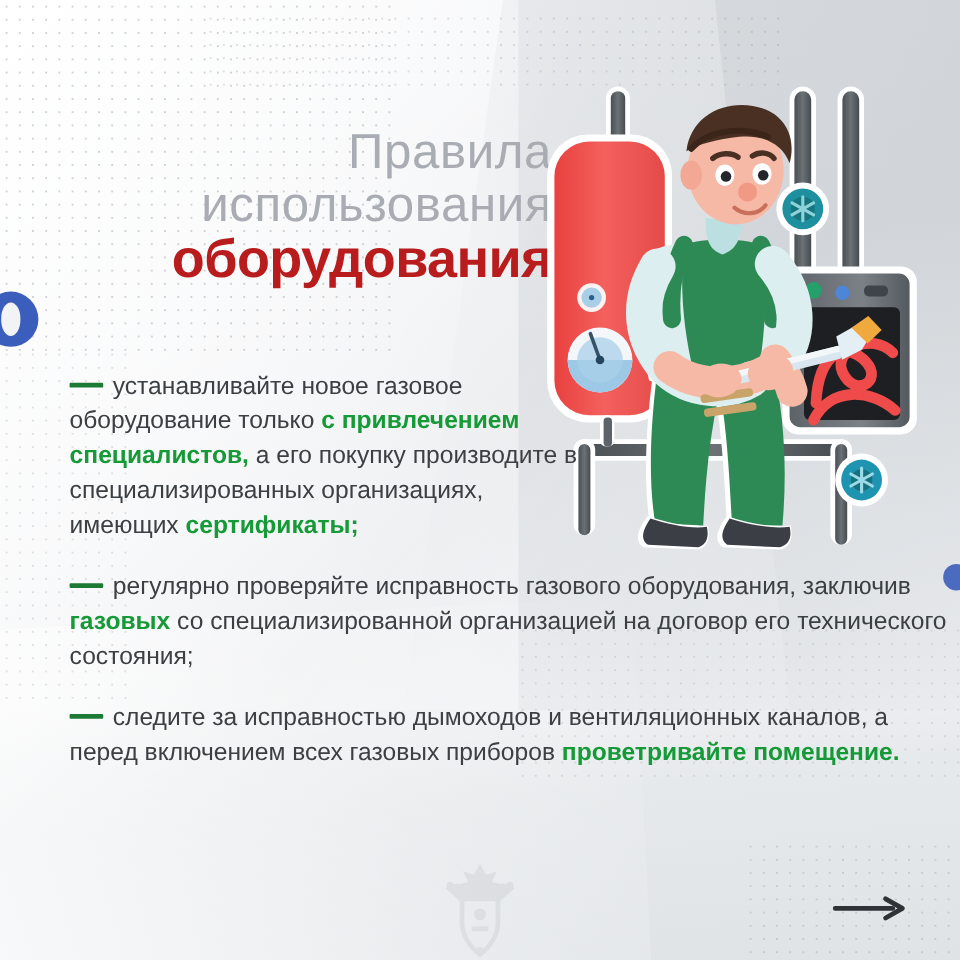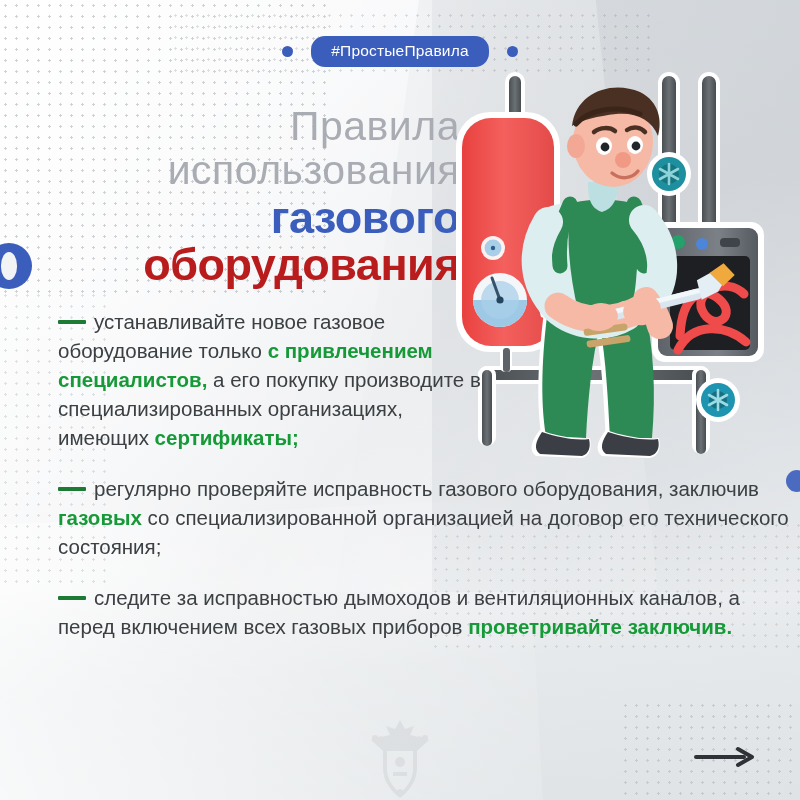--- a/index.html
+++ b/index.html
@@ -242,30 +242,24 @@
 
   <div class="dots dots-topleft"></div>
   <div class="dots dots-topbadge"></div>
   <div class="dots dots-left"></div>
   <div class="dots dots-midright"></div>
   <div class="dots dots-arrow"></div>
 
   <div class="deco-ring" style="left:-14px; top:243px; width:46px; height:46px;"></div>
   <div class="deco-dot" style="left:786px; top:470px; width:22px; height:22px; opacity:0.9;"></div>
 
-  <div class="badge-row">
-    <span class="badge-dot"></span>
-    <span class="badge">#ПростыеПравила</span>
-    <span class="badge-dot"></span>
-  </div>
 
   <div class="title-block">
     <div class="t-line1">Правила</div>
     <div class="t-line2">использования</div>
-    <div class="t-line3">газового</div>
     <div class="t-line4">оборудования</div>
   </div>
 
   <div class="art">
     <svg width="360" height="420" viewBox="0 0 360 420" xmlns="http://www.w3.org/2000/svg">
       <defs>
         <linearGradient id="tankGrad" x1="0" y1="0" x2="1" y2="0">
           <stop offset="0%" stop-color="#e8413f"></stop>
           <stop offset="45%" stop-color="#f4605d"></stop>
           <stop offset="100%" stop-color="#e34b49"></stop>
@@ -413,21 +407,21 @@
 
     <div class="bullet b1">
       <span class="dash"></span><span class="text"><span>устанавливайте новое газовое оборудование только </span><span class="hl">с привлечением специалистов,</span><span> а его покупку производите в специализированных организациях, имеющих </span><span class="hl">сертификаты;</span></span>
     </div>
 
     <div class="bullet b2">
       <span class="dash"></span><span class="text"><span>регулярно проверяйте исправность газового оборудования, заключив </span><span class="hl">газовых</span><span> со специализированной организацией на договор его технического состояния;</span></span>
     </div>
 
     <div class="bullet b3">
-      <span class="dash"></span><span class="text"><span>следите за исправностью дымоходов и вентиляционных каналов, а перед включением всех газовых приборов </span><span class="hl">проветривайте заключив.</span></span>
+      <span class="dash"></span><span class="text"><span>следите за исправностью дымоходов и вентиляционных каналов, а перед включением всех газовых приборов </span><span class="hl">проветривайте помещение.</span></span>
     </div>
 
   </div>
 
   <div class="emblem">
     <svg width="90" height="82" viewBox="0 0 90 82" xmlns="http://www.w3.org/2000/svg">
       <g fill="#5a6068">
         <path d="M45 2 l5 9 9 -3 -4 9 9 2 -7 6 7 6 -9 2 4 9 -9 -3 -5 9 -5 -9 -9 3 4 -9 -9 -2 7 -6 -7 -6 9 -2 -4 -9 9 3 z"></path>
         <path d="M16 22 l10 -4 28 26 -6 7 z"></path>
         <path d="M74 22 l-10 -4 -28 26 6 7 z"></path>

